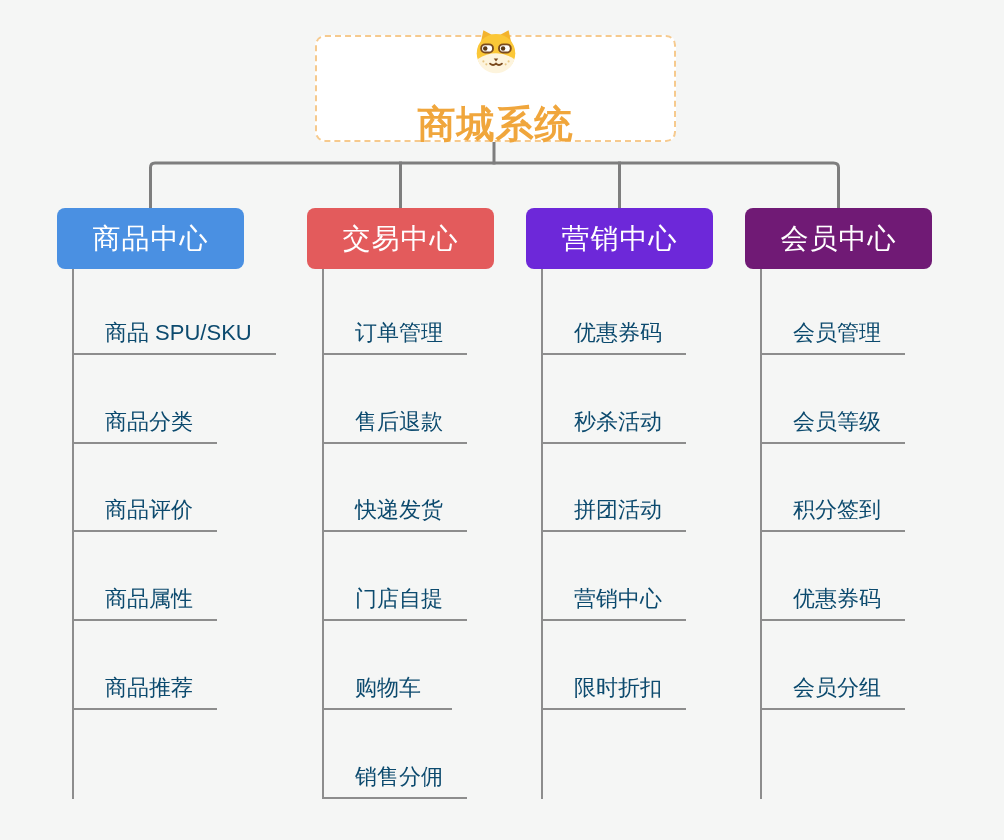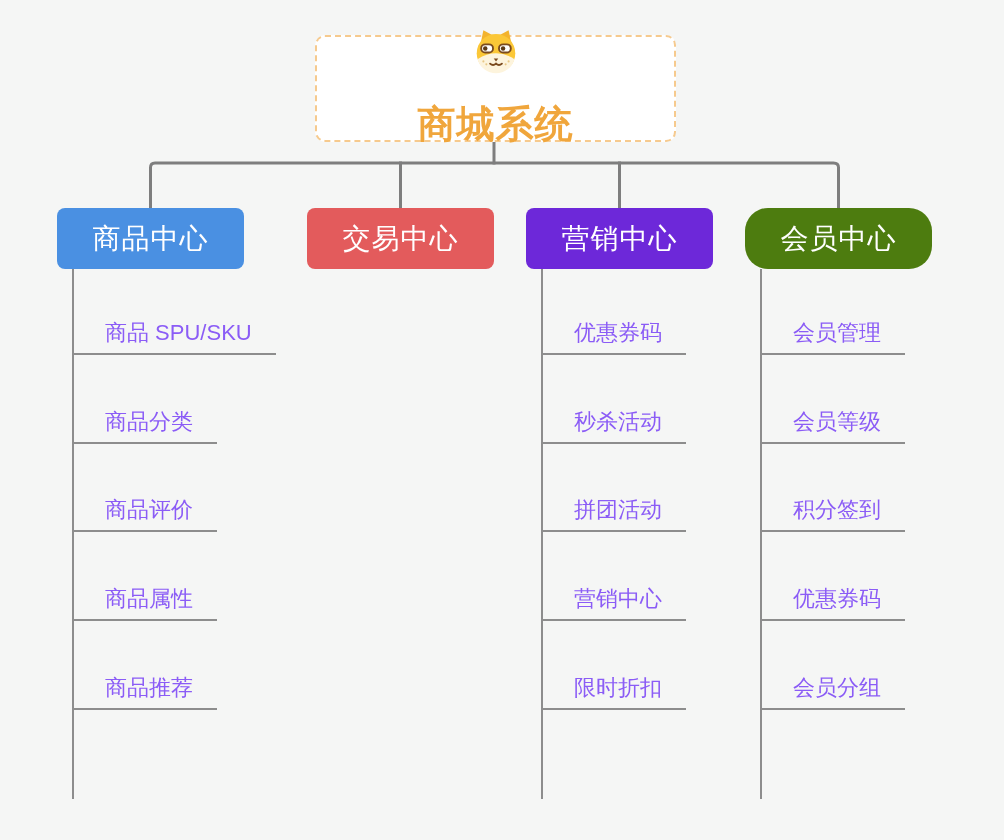--- a/index.html
+++ b/index.html
@@ -44,21 +44,21 @@
   .col3{left:760px;text-align:right;}
   .branch-col::before{
     content:"";position:absolute;left:0;top:0;width:2px;height:530px;background:#8d8d8d;
   }
   .child-row{
     position:absolute;left:0;
     box-sizing:border-box;height:44px;width:max-content;min-width:130px;
     border-bottom:2px solid #8d8d8d;
     padding:0 24px 5px 33px;
     display:flex;align-items:flex-end;
-    font-size:22px;color:#8b5cf6;white-space:nowrap;
+    font-size:22px;color:#0c4a6e;white-space:nowrap;
   }
   .r0{top:42px;}.r1{top:131px;}.r2{top:219px;}.r3{top:308px;}.r4{top:397px;}.r5{top:486px;}
 </style>
 </head>
 <body>
 
 <div class="canvas">
 
   <svg class="connectors" viewBox="0 0 1004 840" xmlns="http://www.w3.org/2000/svg">
     <g stroke="#7e7e7e" stroke-width="3" fill="none" stroke-linecap="square">
@@ -89,30 +89,38 @@
         <circle cx="49" cy="45" r="1.4" fill="#e8c886"></circle>
         <circle cx="45" cy="49" r="1.4" fill="#e8c886"></circle>
       </svg>
     </span>
     <span class="root-title">商城系统</span>
   </div>
 
   <div class="branch-header hdr0" style="background: rgb(74, 144, 226);">商品中心</div>
   <div class="branch-header hdr1" style="background: rgb(227, 91, 92);">交易中心</div>
   <div class="branch-header hdr2" style="background: #6d28d9;">营销中心</div>
-  <div class="branch-header hdr3" style="background: #4d7c0f; border-radius: 23px;">会员中心</div>
+  <div class="branch-header hdr3" style="background: #701a75;">会员中心</div>
 
   <div class="branch-col col0">
     <div class="child-row r0">商品 SPU/SKU</div>
     <div class="child-row r1">商品分类</div>
     <div class="child-row r2">商品评价</div>
     <div class="child-row r3">商品属性</div>
     <div class="child-row r4">商品推荐</div>
   </div>
 
+  <div class="branch-col col1">
+    <div class="child-row r0">订单管理</div>
+    <div class="child-row r1">售后退款</div>
+    <div class="child-row r2">快递发货</div>
+    <div class="child-row r3">门店自提</div>
+    <div class="child-row r4">购物车</div>
+    <div class="child-row r5">销售分佣</div>
+  </div>
 
   <div class="branch-col col2">
     <div class="child-row r0">优惠券码</div>
     <div class="child-row r1">秒杀活动</div>
     <div class="child-row r2">拼团活动</div>
     <div class="child-row r3">营销中心</div>
     <div class="child-row r4">限时折扣</div>
   </div>
 
   <div class="branch-col col3">

